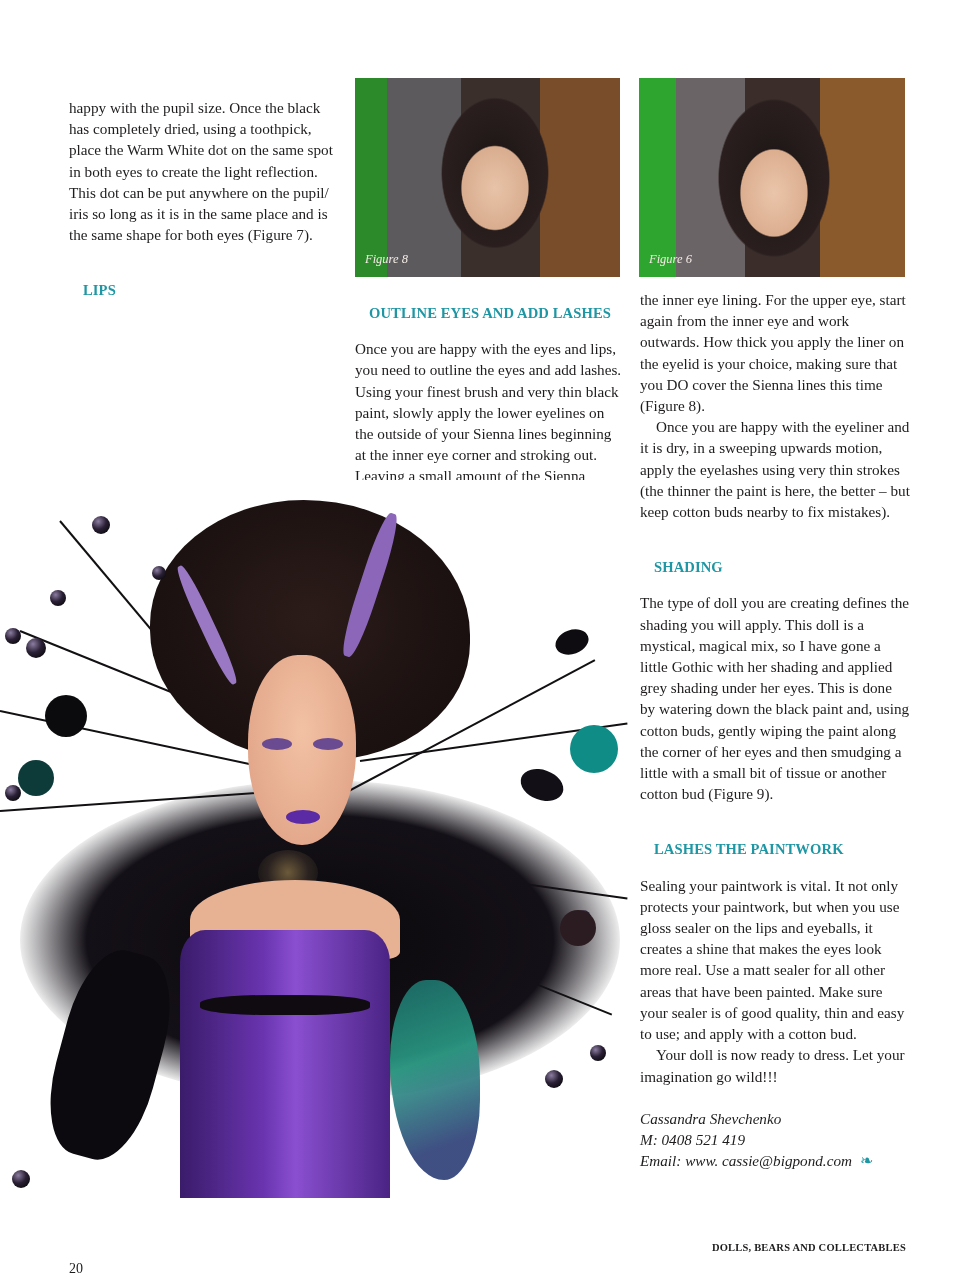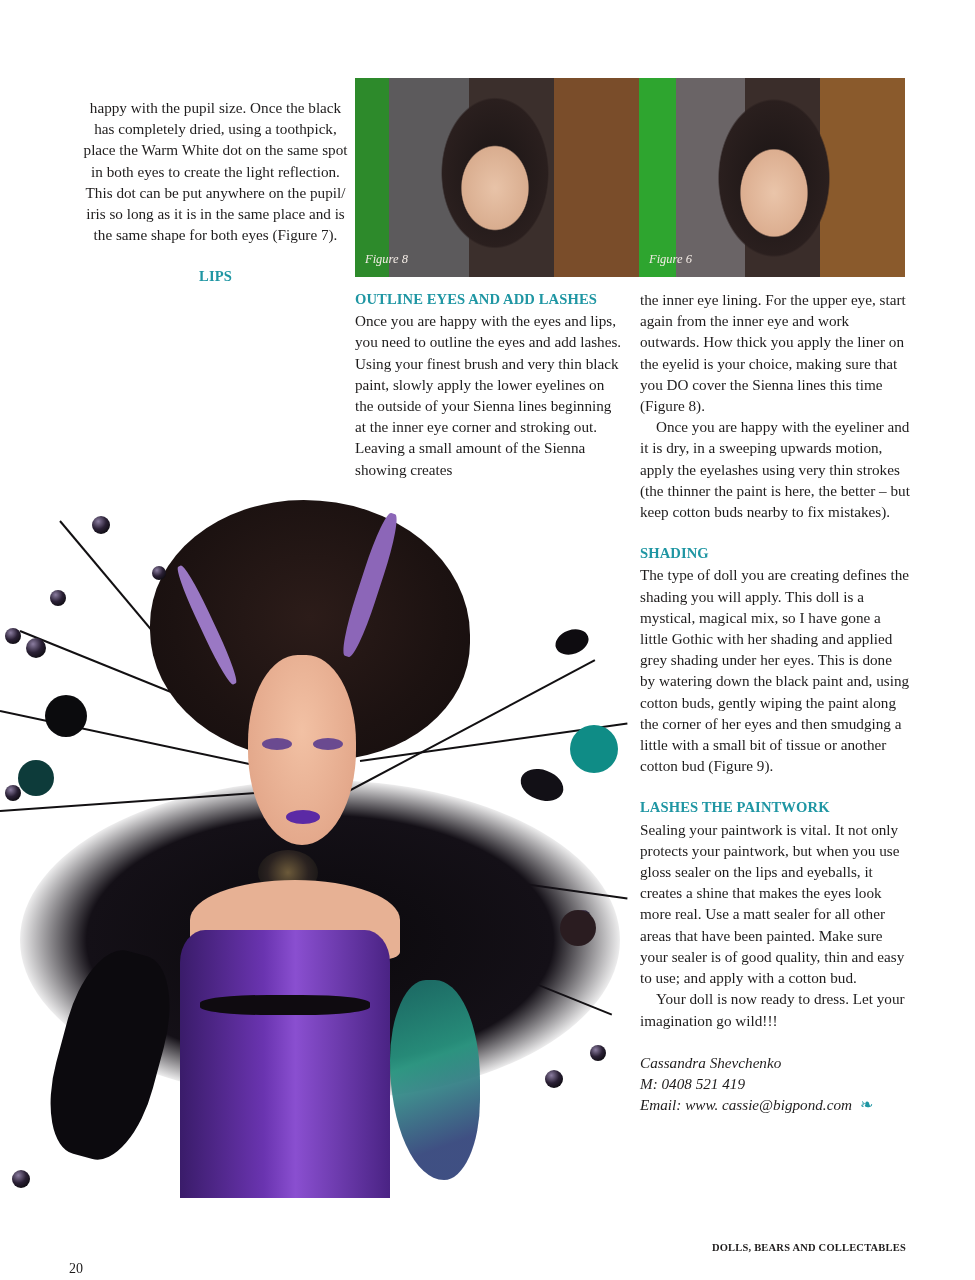--- a/index.html
+++ b/index.html
@@ -1,33 +1,32 @@
 <!DOCTYPE html>
 <html><head>
 <meta charset="utf-8">
 <style>
   html, body { margin:0; padding:0; background:#ffffff; }
   body { width:975px; height:1280px; position:relative; overflow:hidden;
          font-family:"Liberation Serif","DejaVu Serif",serif; color:#1e1c1c; }
   .col { position:absolute; font-size:15.2px; line-height:21.2px; }
   .col p { margin:0; }
   .col p.indent { text-indent:16px; }
-  .heading { color:#1f96a3; font-weight:bold; font-size:14.6px; letter-spacing:0.1px; margin:0; line-height:21.2px; }
+  .heading { color:#1f96a3; font-weight:bold; font-size:14.6px; letter-spacing:0.1px; margin:14px; line-height:21.2px; }
   .gap { height:21px; }
-  #col1 { left:78px; top:97px; width:275px;text-align:center; }
+  #col1 { left:69px; top:97px; width:275px; }
   #col2 { left:355px; top:289px; width:270px; }
   #col3 { left:640px; top:289px; width:270px; }
 
   .figure { position:absolute; overflow:hidden; }
   #fig8 { left:355px; top:78px; width:265px; height:199px;
     background:
       radial-gradient(ellipse 60px 75px at 140px 110px, #e8c3a8 0%, #d9ad8f 55%, rgba(0,0,0,0) 57%),
       radial-gradient(ellipse 75px 105px at 140px 95px, #1a1414 0%, #2a1f1e 70%, rgba(0,0,0,0) 72%),
       linear-gradient(90deg, #2d8a2b 0 12%, #5c5a5c 12% 40%, #3b2f2c 40% 70%, #7a4d2a 70% 100%);
-    padding-left: 20px;
   }
   #fig9 { left:639px; top:78px; width:266px; height:199px;
     background:
       radial-gradient(ellipse 60px 78px at 135px 115px, #eac5aa 0%, #dcae90 55%, rgba(0,0,0,0) 57%),
       radial-gradient(ellipse 78px 110px at 135px 100px, #1a1414 0%, #2a1f1e 70%, rgba(0,0,0,0) 72%),
       linear-gradient(90deg, #2ea52f 0 14%, #6a6466 14% 40%, #3a2d2a 40% 68%, #8a5a2c 68% 100%);
   }
   .fig-caption { position:absolute; left:10px; bottom:10px; color:#f4ece6;
     font-style:italic; font-size:12.5px; font-family:"Liberation Serif",serif; }
 

